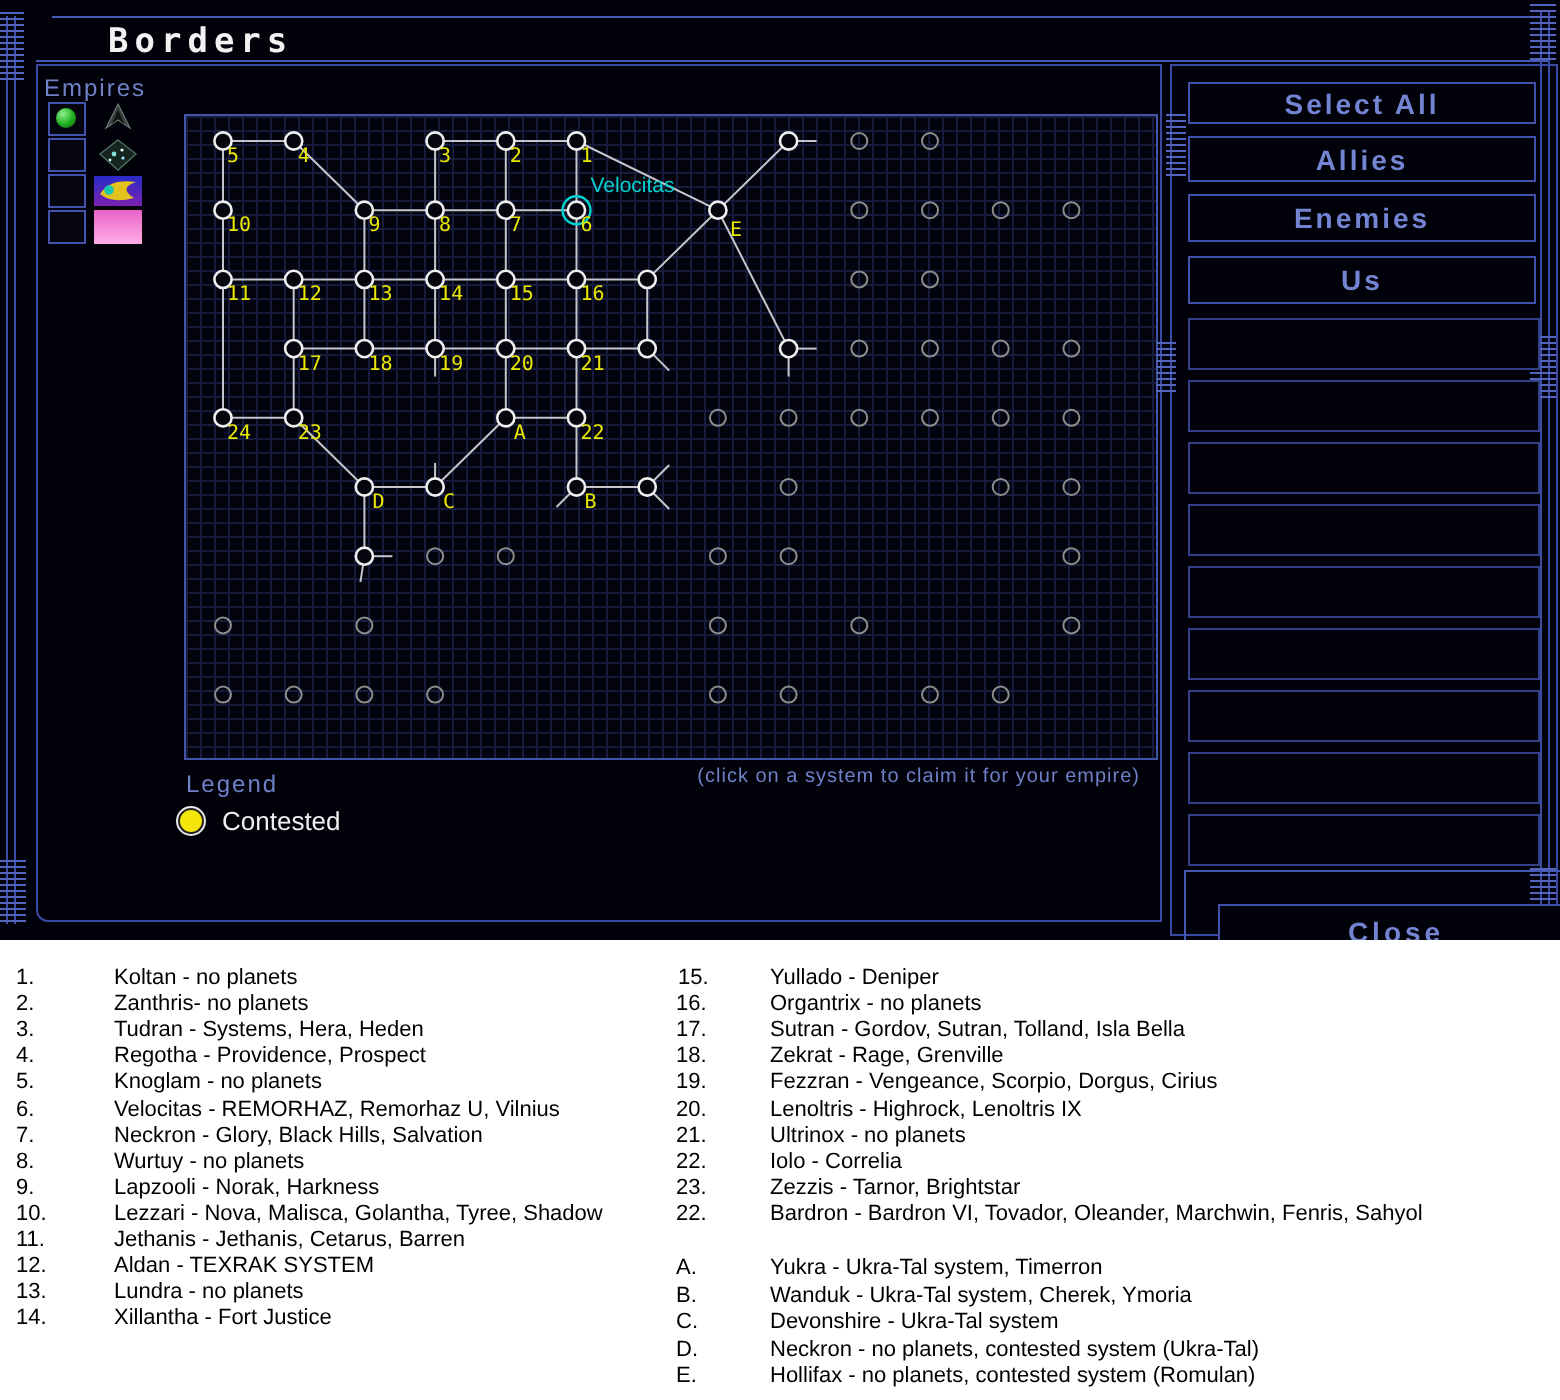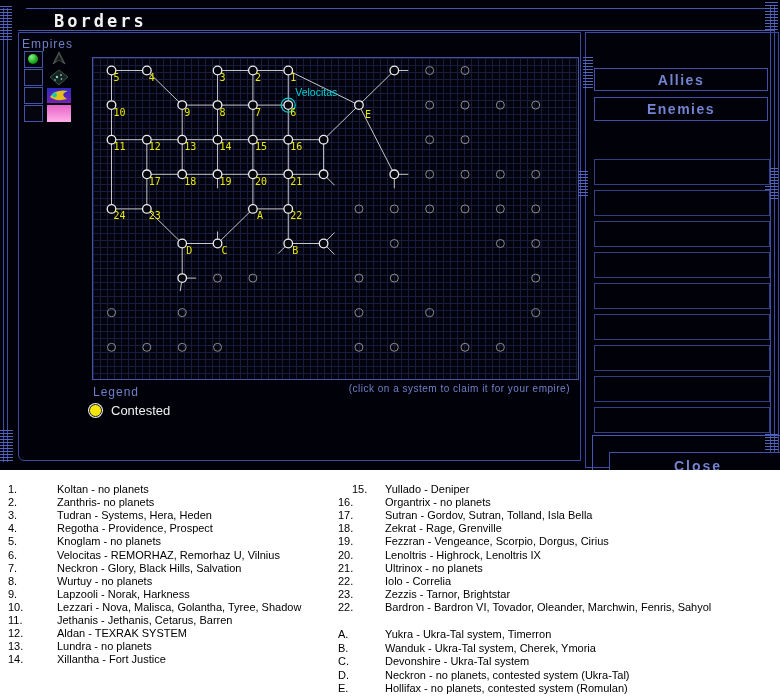--- a/index.html
+++ b/index.html
@@ -287,22 +287,24 @@
     <span class="lbl hint">(click on a system to claim it for your empire)</span>
     <span class="lbl legend-title">Legend</span>
     <div class="legend-row">
       <span class="contested-dot"></span>
       <span class="legend-text">Contested</span>
     </div>
 
     <div class="right-panel">
       <div class="ladder" style="left:-3px;top:24px;width:10px;height:32px;"></div>
       <div class="ladder" style="left:-8px;top:138px;width:10px;height:26px;"></div>
+      <button class="btn" style="top:8px;height:21px;">Select All</button>
       <button class="btn" style="top:35px;height:23px;">Allies</button>
       <button class="btn" style="top:64px;height:24px;">Enemies</button>
+      <button class="btn" style="top:95px;height:24px;">Us</button>
       <div id="empty-slots">
           <div class="slot" style="top: 126px;"></div>
           <div class="slot" style="top: 157px;"></div>
           <div class="slot" style="top: 188px;"></div>
           <div class="slot" style="top: 219px;"></div>
           <div class="slot" style="top: 250px;"></div>
           <div class="slot" style="top: 281px;"></div>
           <div class="slot" style="top: 312px;"></div>
           <div class="slot" style="top: 343px;"></div>
           <div class="slot" style="top: 374px;"></div>
@@ -367,21 +369,21 @@
           <span class="num" style="left:8px">13.</span>
           <span class="nm" style="left:57px">Lundra - no planets</span>
         </div>
         <div class="sysrow" style="top: 183.3px;">
           <span class="num" style="left:8px">14.</span>
           <span class="nm" style="left:57px">Xillantha - Fort Justice</span>
         </div>
       </div>
     <div id="col-right">
         <div class="sysrow" style="top: 13px;">
-          <span class="num" style="left:352px">15.</span>
+          <span class="num" style="left:339px">15.</span>
           <span class="nm" style="left:385px">Yullado - Deniper</span>
         </div>
         <div class="sysrow" style="top: 26.1px;">
           <span class="num" style="left:338px">16.</span>
           <span class="nm" style="left:385px">Organtrix - no planets</span>
         </div>
         <div class="sysrow" style="top: 39.2px;">
           <span class="num" style="left:338px">17.</span>
           <span class="nm" style="left:385px">Sutran - Gordov, Sutran, Tolland, Isla Bella</span>
         </div>

